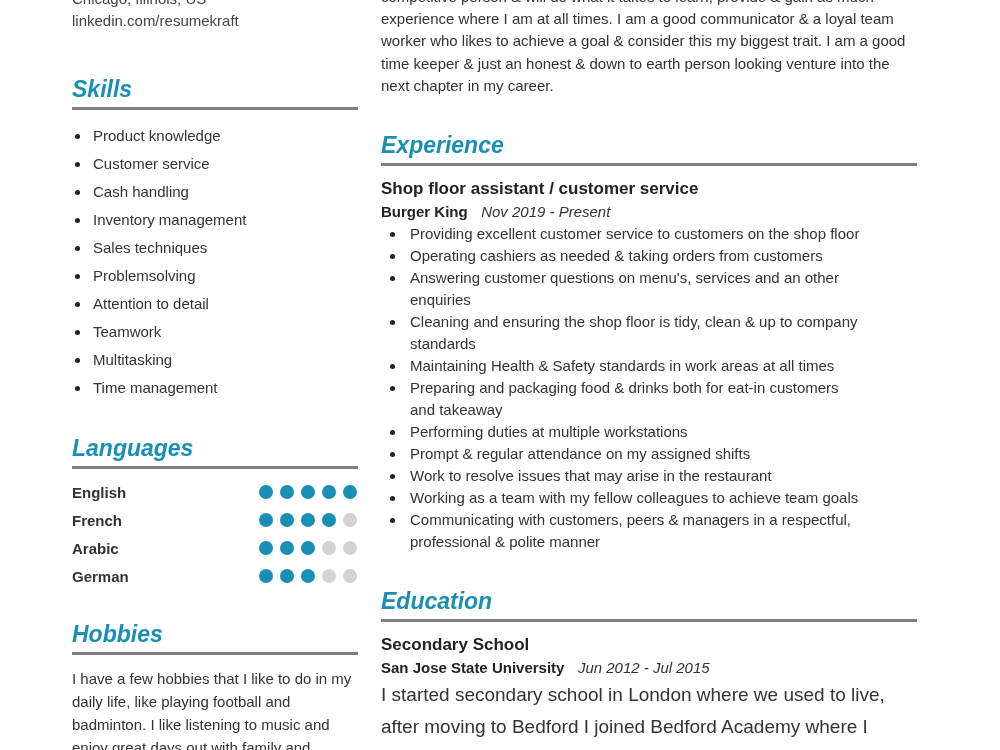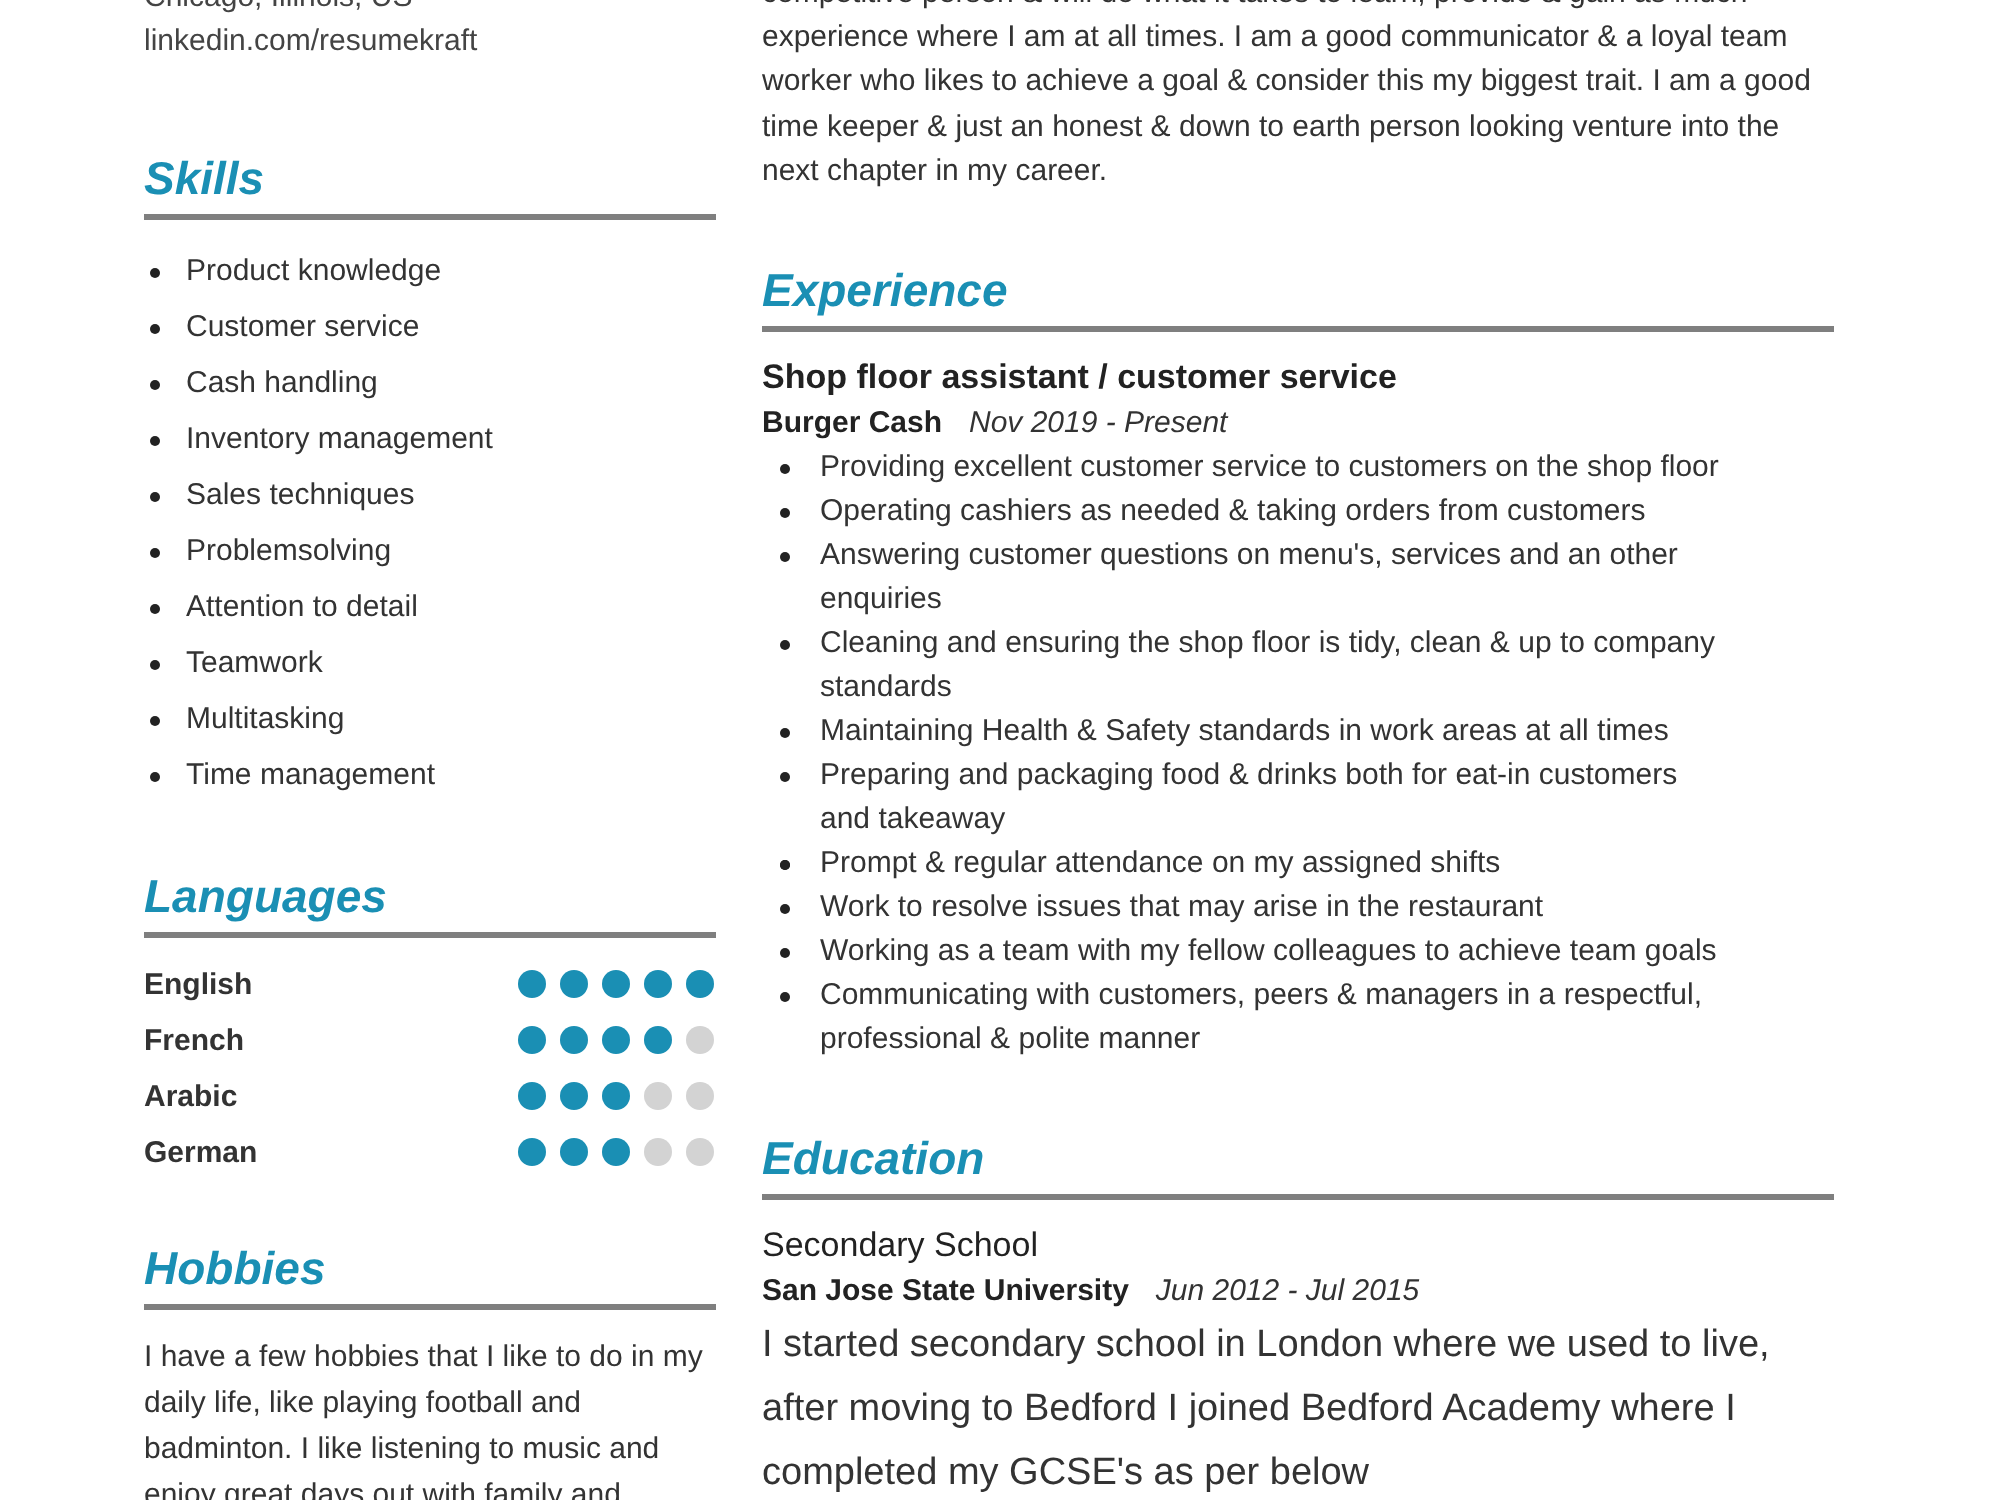--- a/index.html
+++ b/index.html
@@ -149,21 +149,21 @@
     padding-left: 29px;
     padding-right: 50px;
   }
   .duties li .bullet-dot {
     left: 9px;
     top: 9px;
   }
   .edu-head { margin-top: 34px; }
   .edu-title {
     font-size: 17px;
-    font-weight: normal;
+    font-weight: bold;
     color: #222222;
     margin: 12px 0 0 0;
     line-height: 22px;
   }
   .edu-desc {
     font-size: 19px;
     line-height: 32px;
     color: #333333;
     margin: 1px 0 0 0;
   }
@@ -252,31 +252,31 @@
   <div class="right">
     <p class="summary">competitive person &amp; will do what it takes to learn, provide &amp; gain as much experience where I am at all times. I am a good communicator &amp; a loyal team worker who likes to achieve a goal &amp; consider this my biggest trait. I am a good time keeper &amp; just an honest &amp; down to earth person looking venture into the next chapter in my career.</p>
 
     <div class="exp-head">
       <h2 class="section-title">Experience</h2>
       <div class="divider"></div>
 
       <div>
         <h3 class="job-title">Shop floor assistant / customer service</h3>
         <div class="meta-line">
-          <span class="org">Burger Cash</span>
+          <span class="org">Burger King</span>
           <span class="dates">Nov 2019 - Present</span>
         </div>
         <ul class="duties">
           <li><span class="bullet-dot"></span><span>Providing excellent customer service to customers on the shop floor</span></li>
           <li><span class="bullet-dot"></span><span>Operating cashiers as needed &amp; taking orders from customers</span></li>
           <li><span class="bullet-dot"></span><span>Answering customer questions on menu's, services and an other enquiries</span></li>
           <li><span class="bullet-dot"></span><span>Cleaning and ensuring the shop floor is tidy, clean &amp; up to company standards</span></li>
           <li><span class="bullet-dot"></span><span>Maintaining Health &amp; Safety standards in work areas at all times</span></li>
           <li><span class="bullet-dot"></span><span>Preparing and packaging food &amp; drinks both for eat-in customers and takeaway</span></li>
-          <li><span class="bullet-dot"></span></li>
+          <li><span class="bullet-dot"></span><span>Performing duties at multiple workstations</span></li>
           <li><span class="bullet-dot"></span><span>Prompt &amp; regular attendance on my assigned shifts</span></li>
           <li><span class="bullet-dot"></span><span>Work to resolve issues that may arise in the restaurant</span></li>
           <li><span class="bullet-dot"></span><span>Working as a team with my fellow colleagues to achieve team goals</span></li>
           <li><span class="bullet-dot"></span><span>Communicating with customers, peers &amp; managers in a respectful, professional &amp; polite manner</span></li>
         </ul>
       </div>
     </div>
 
     <div class="edu-head">
       <h2 class="section-title">Education</h2>

